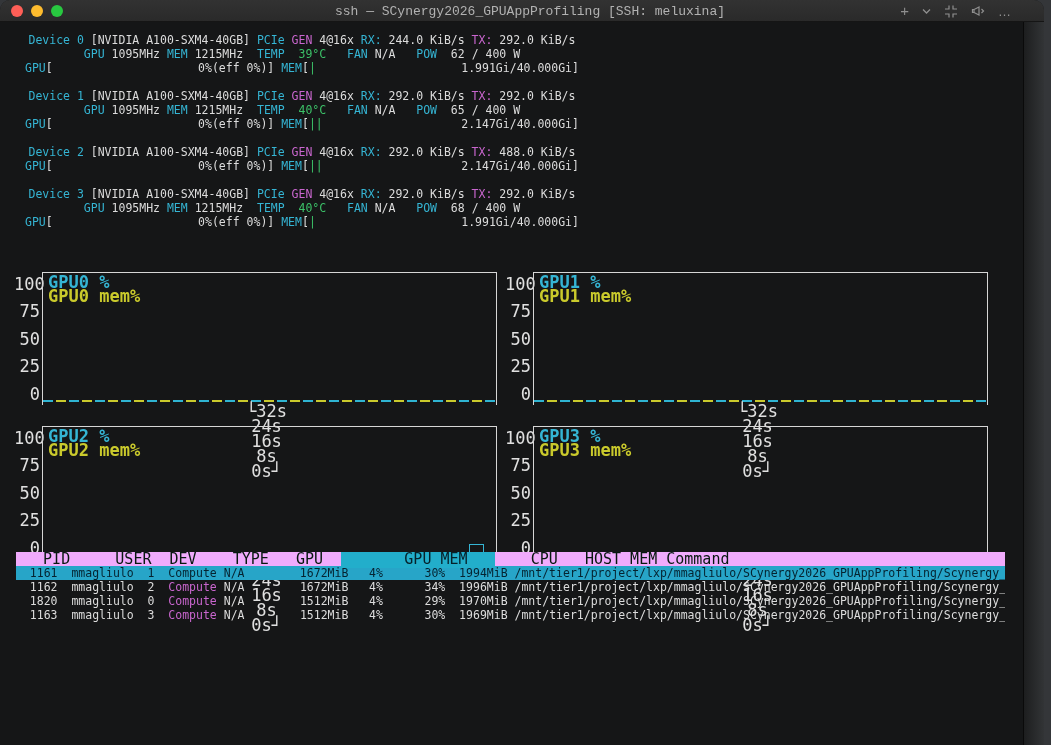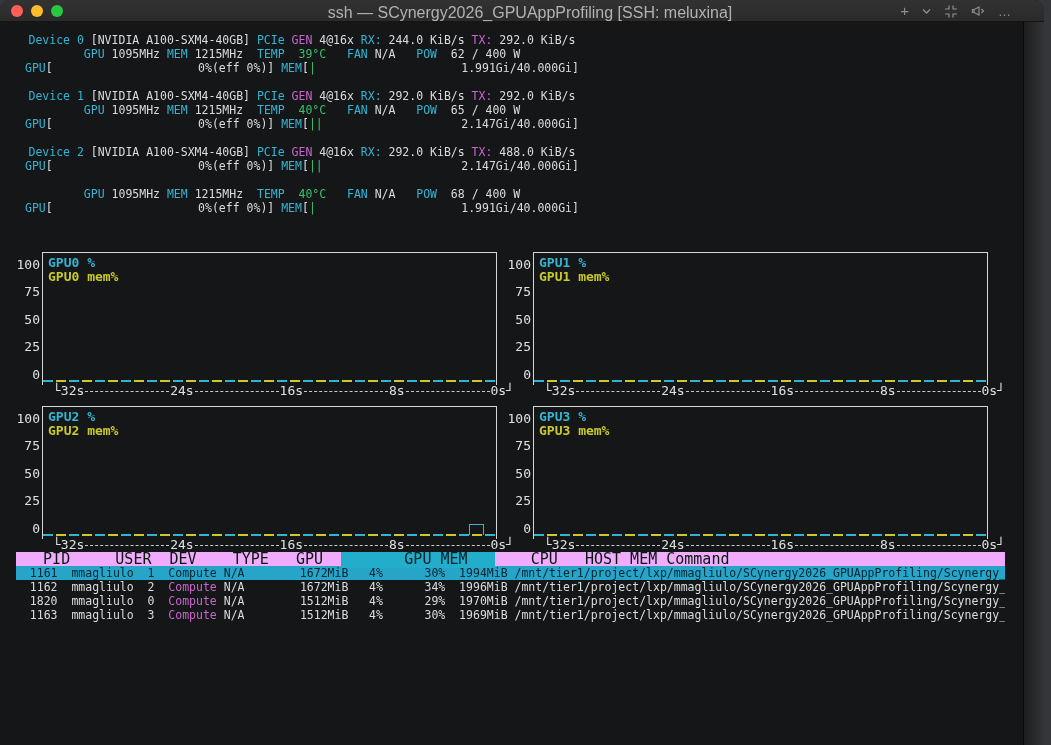--- a/index.html
+++ b/index.html
@@ -11,52 +11,52 @@
 
   
   .titlebar { position:relative; height:22px; background:linear-gradient(#323232,#2a2a2a);
               border-bottom:1px solid #151515; }
   .lights { position:absolute; left:11px; top:5px; display:flex; gap:8px; }
   .light { width:12px; height:12px; border-radius:50%; display:inline-block; }
   .light.red { background:#ff5f57; }
   .light.yellow { background:#febc2e; }
   .light.green { background:#28c840; }
   .title { position:absolute; left:16px; right:0; top:4px; text-align:center;
-           font-family:Liberation Sans, sans-serif; font-size:16px; color:#b2b2b2; }
+           font-family:Liberation Mono, monospace; font-size:13px; color:#b2b2b2; }
   .tb-icons { position:absolute; right:32px; top:0; height:22px; display:flex; align-items:center;
               gap:13px; color:#8f8f8f; font-family:"Liberation Sans", sans-serif; }
   .tb-icons .ic { display:inline-flex; align-items:center; justify-content:center; height:16px; }
   .ic-plus { font-size:15px; line-height:14px; }
   .ic-more { font-size:13px; letter-spacing:1px; }
 
   
   .term { position:absolute; left:0; top:22px; width:1023px; height:723px; background:#151617; }
   .devlines { position:absolute; left:25px; top:11px;text-align:center; }
   .tline { height:14px; line-height:14px; font-size:11.5px; white-space:pre; }
 
   .c-cy { color:#35b5d4; } .c-mg { color:#c966ce; } .c-gr { color:#3cc168; } .c-wh { color:#dcdcdc; }
   .c-hd { color:#081810; } .c-hdc { color:#06222b; background:#22aecb; }
   .c-sel { color:#052330; }
 
   
-  .chart { position:absolute; width:483px; height:148px; font-size:13px; }
+  .chart { position:absolute; width:483px; height:148px; font-size:17px;margin-top:20px; }
   .ylabels { position:absolute; left:0; top:0; width:26px; height:133px; }
   .ylabels span { position:absolute; right:0; width:26px; text-align:right;
                   color:#e0e0e0; line-height:13px; }
   .plot { position:absolute; left:28px; top:0; width:455px; height:133px;
           border:1px solid #d6d6d6; border-bottom:none;font-weight:bold; }
   .legend { position:absolute; left:5px; top:3px; }
   .legend div { line-height:13.5px; white-space:pre; }
   .baseline { position:absolute; left:0; right:0; bottom:3px; height:2px;
       background:repeating-linear-gradient(90deg,#2fb4d2 0 10px, transparent 10px 13px,
                  #caca2c 13px 23px, transparent 23px 26px); }
   .pulse { position:absolute; bottom:4px; border:1.5px solid #35b5d4; border-bottom:none;
            background:transparent; }
-  .xaxis { position:absolute; left:39px; top:132px; width:461px; height:14px;
-           display:flex; align-items:center; color:#e0e0e0; }
+  .xaxis { position:absolute; left:22px; top:132px; width:461px; height:14px;
+           display:flex; align-items:center; color:#e0e0e0;flex-direction:column; }
   .xaxis .lbl { line-height:14px; white-space:pre; }
   .axline { flex:1; height:0; border-top:1px dashed #c9c9c9; margin:0 1px; }
 
   
   .plot::after { content:""; position:absolute; left:-1px; right:-1px; bottom:-1px; }
 
   
   .ptable { position:absolute; left:16px; top:530px; width:989px; overflow:hidden; }
   .thead { height:14px; line-height:14px; font-size:15px; white-space:pre;
            background:#f0abfc; }
@@ -111,20 +111,21 @@
         <div class="tline"><span class="c-cy">GPU </span><span class="c-wh">1095MHz </span><span class="c-cy">MEM </span><span class="c-wh">1215MHz  </span><span class="c-cy">TEMP  </span><span class="c-gr">39°C</span><span class="c-wh">   </span><span class="c-cy">FAN </span><span class="c-wh">N/A   </span><span class="c-cy">POW  </span><span class="c-wh">62 / 400 W</span></div>
         <div class="tline"><span class="c-cy">GPU</span><span class="c-wh">[                     0%(eff 0%)] </span><span class="c-cy">MEM</span><span class="c-wh">[</span><span class="c-gr">|</span><span class="c-wh">                     1.991Gi/40.000Gi]</span></div>
         <div class="tline"></div>
         <div class="tline"><span class="c-cy">Device 1 </span><span class="c-wh">[NVIDIA A100-SXM4-40GB] </span><span class="c-cy">PCIe </span><span class="c-mg">GEN </span><span class="c-wh">4@16x </span><span class="c-cy">RX: </span><span class="c-wh">292.0 KiB/s </span><span class="c-mg">TX: </span><span class="c-wh">292.0 KiB/s</span></div>
         <div class="tline"><span class="c-cy">GPU </span><span class="c-wh">1095MHz </span><span class="c-cy">MEM </span><span class="c-wh">1215MHz  </span><span class="c-cy">TEMP  </span><span class="c-gr">40°C</span><span class="c-wh">   </span><span class="c-cy">FAN </span><span class="c-wh">N/A   </span><span class="c-cy">POW  </span><span class="c-wh">65 / 400 W</span></div>
         <div class="tline"><span class="c-cy">GPU</span><span class="c-wh">[                     0%(eff 0%)] </span><span class="c-cy">MEM</span><span class="c-wh">[</span><span class="c-gr">||</span><span class="c-wh">                    2.147Gi/40.000Gi]</span></div>
         <div class="tline"></div>
         <div class="tline"><span class="c-cy">Device 2 </span><span class="c-wh">[NVIDIA A100-SXM4-40GB] </span><span class="c-cy">PCIe </span><span class="c-mg">GEN </span><span class="c-wh">4@16x </span><span class="c-cy">RX: </span><span class="c-wh">292.0 KiB/s </span><span class="c-mg">TX: </span><span class="c-wh">488.0 KiB/s</span></div>
         <div class="tline"><span class="c-cy">GPU</span><span class="c-wh">[                     0%(eff 0%)] </span><span class="c-cy">MEM</span><span class="c-wh">[</span><span class="c-gr">||</span><span class="c-wh">                    2.147Gi/40.000Gi]</span></div>
         <div class="tline"></div>
+        <div class="tline"><span class="c-cy">Device 3 </span><span class="c-wh">[NVIDIA A100-SXM4-40GB] </span><span class="c-cy">PCIe </span><span class="c-mg">GEN </span><span class="c-wh">4@16x </span><span class="c-cy">RX: </span><span class="c-wh">292.0 KiB/s </span><span class="c-mg">TX: </span><span class="c-wh">292.0 KiB/s</span></div>
         <div class="tline"><span class="c-cy">GPU </span><span class="c-wh">1095MHz </span><span class="c-cy">MEM </span><span class="c-wh">1215MHz  </span><span class="c-cy">TEMP  </span><span class="c-gr">40°C</span><span class="c-wh">   </span><span class="c-cy">FAN </span><span class="c-wh">N/A   </span><span class="c-cy">POW  </span><span class="c-wh">68 / 400 W</span></div>
         <div class="tline"><span class="c-cy">GPU</span><span class="c-wh">[                     0%(eff 0%)] </span><span class="c-cy">MEM</span><span class="c-wh">[</span><span class="c-gr">|</span><span class="c-wh">                     1.991Gi/40.000Gi]</span></div>
       </div>
 
     <div class="chart" style="left:14px; top:230px;">
       <div class="ylabels">
           <span style="top: 6px;">100</span>
           <span style="top: 33px;">75</span>
           <span style="top: 61px;">50</span>
           <span style="top: 88px;">25</span>

